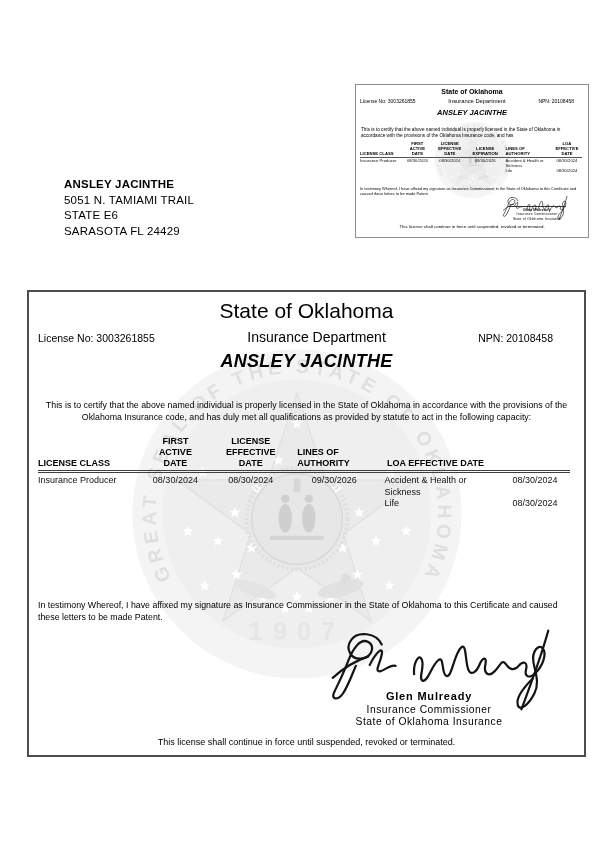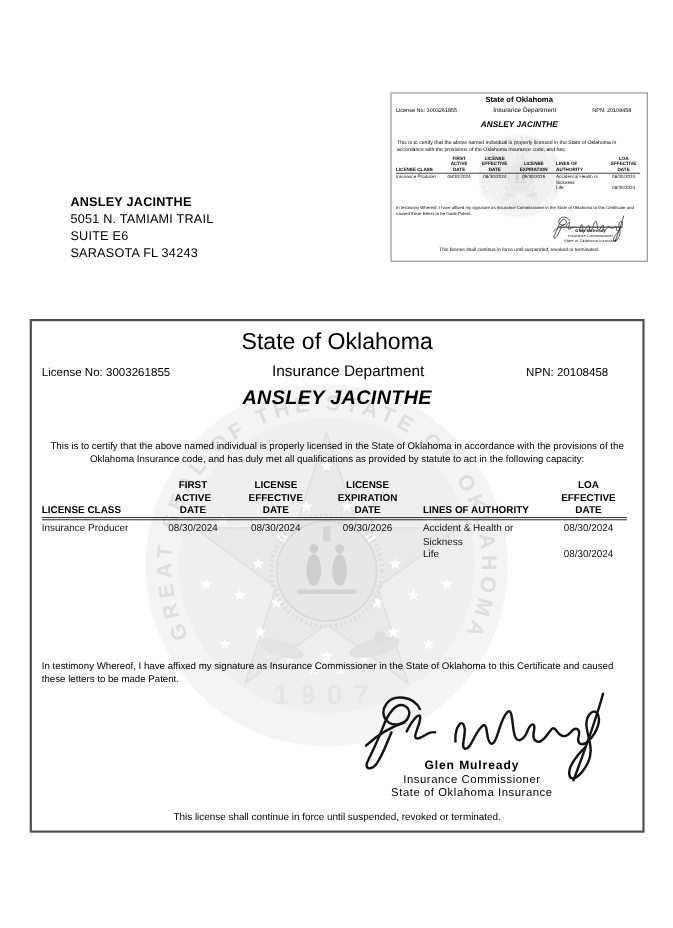--- a/index.html
+++ b/index.html
@@ -134,22 +134,22 @@
       </g>
     </symbol>
   </defs>
 </svg>
 
 <div class="page">
 
   <div class="abs address">
     <div class="nm">ANSLEY JACINTHE</div>
     <div>5051 N. TAMIAMI TRAIL</div>
-    <div>SUITE E6</div>
-    <div>SARASOTA FL 34243</div>
+    <div>STATE E6</div>
+    <div>SARASOTA FL 24429</div>
   </div>
 
   <div class="abs card">
     <svg class="abs seal-wrap" viewBox="0 0 400 400">
         <use href="#seal-sym"></use>
       </svg>
     <div class="abs c-title">State of Oklahoma</div>
     <div class="abs c-subrow">
       <span class="lic">License No: 3003261855</span>
       <span class="dep">Insurance Department</span>
@@ -204,21 +204,20 @@
       <span class="dep">Insurance Department</span>
       <span class="npn">NPN: 20108458</span>
     </div>
     <div class="abs t-name">ANSLEY JACINTHE</div>
     <div class="abs t-certify">This is to certify that the above named individual is properly licensed in the State of Oklahoma in accordance with the provisions of the Oklahoma Insurance code, and has duly met all qualifications as provided by statute to act in the following capacity:</div>
     <div class="abs t-table">
       <div class="t-grid t-heads">
         <div>LICENSE CLASS</div>
         <div class="ctr">FIRST ACTIVE DATE</div>
         <div class="ctr">LICENSE EFFECTIVE DATE</div>
-        <div class="ctr">LICENSE EXPIRATION DATE</div>
         <div>LINES OF AUTHORITY</div>
         <div class="ctr">LOA EFFECTIVE DATE</div>
       </div>
       <div class="t-grid t-row">
         <div>Insurance Producer</div>
         <div class="ctr">08/30/2024</div>
         <div class="ctr">08/30/2024</div>
         <div class="ctr">09/30/2026</div>
         <div>
           <div>Accident &amp; Health or Sickness</div>

